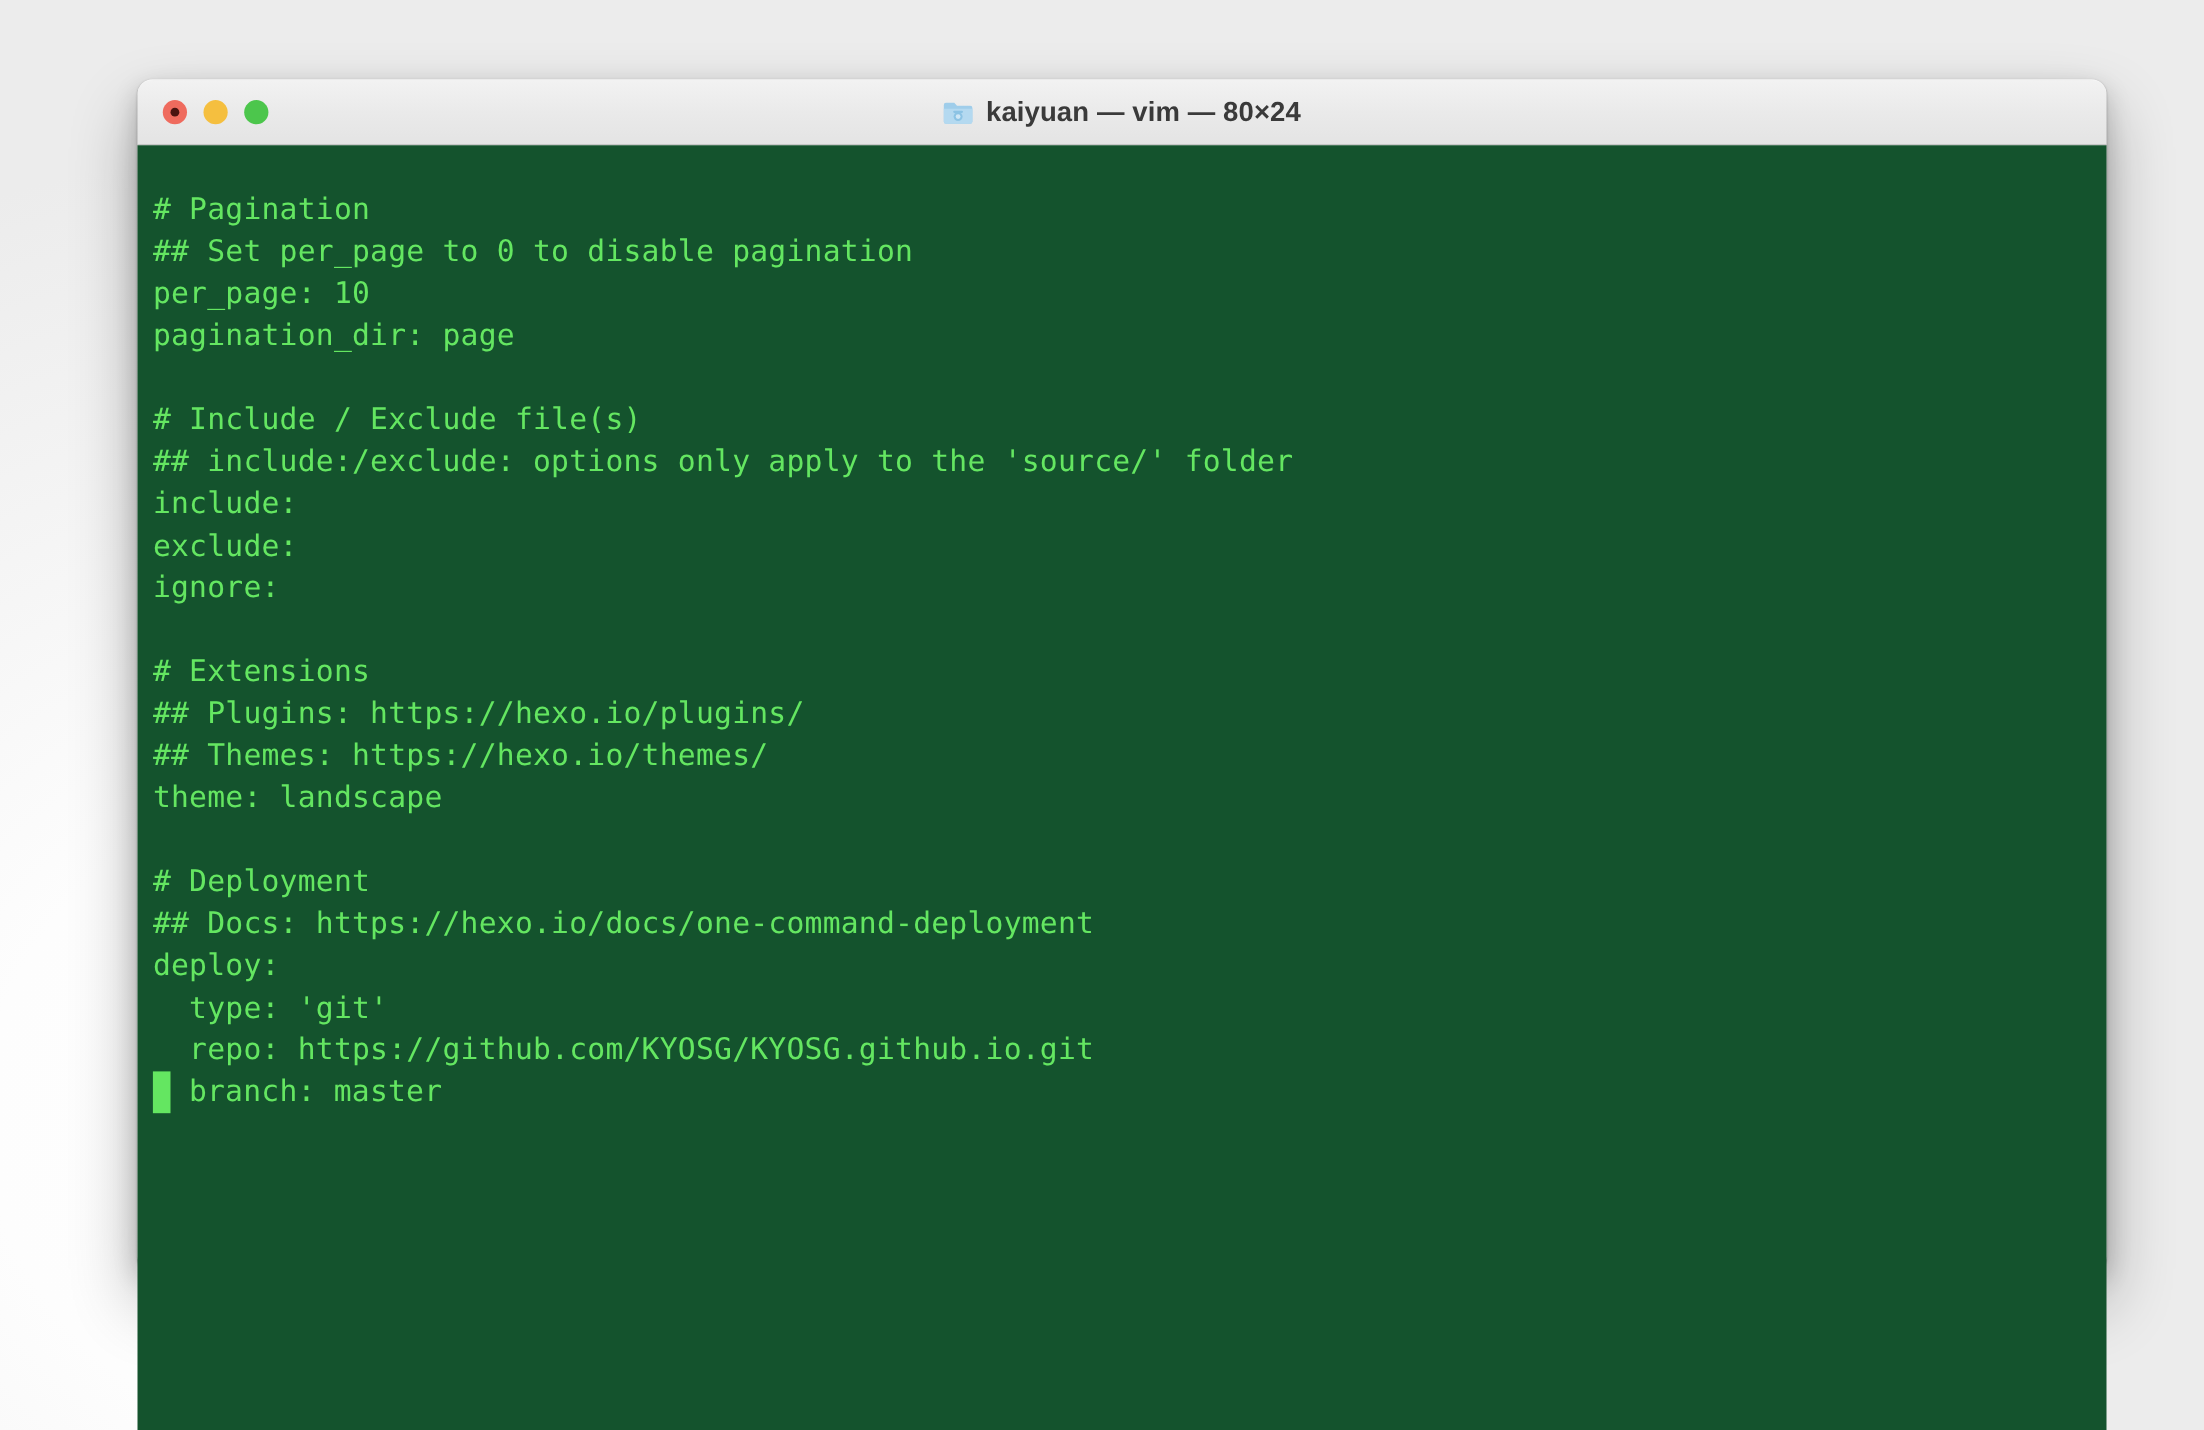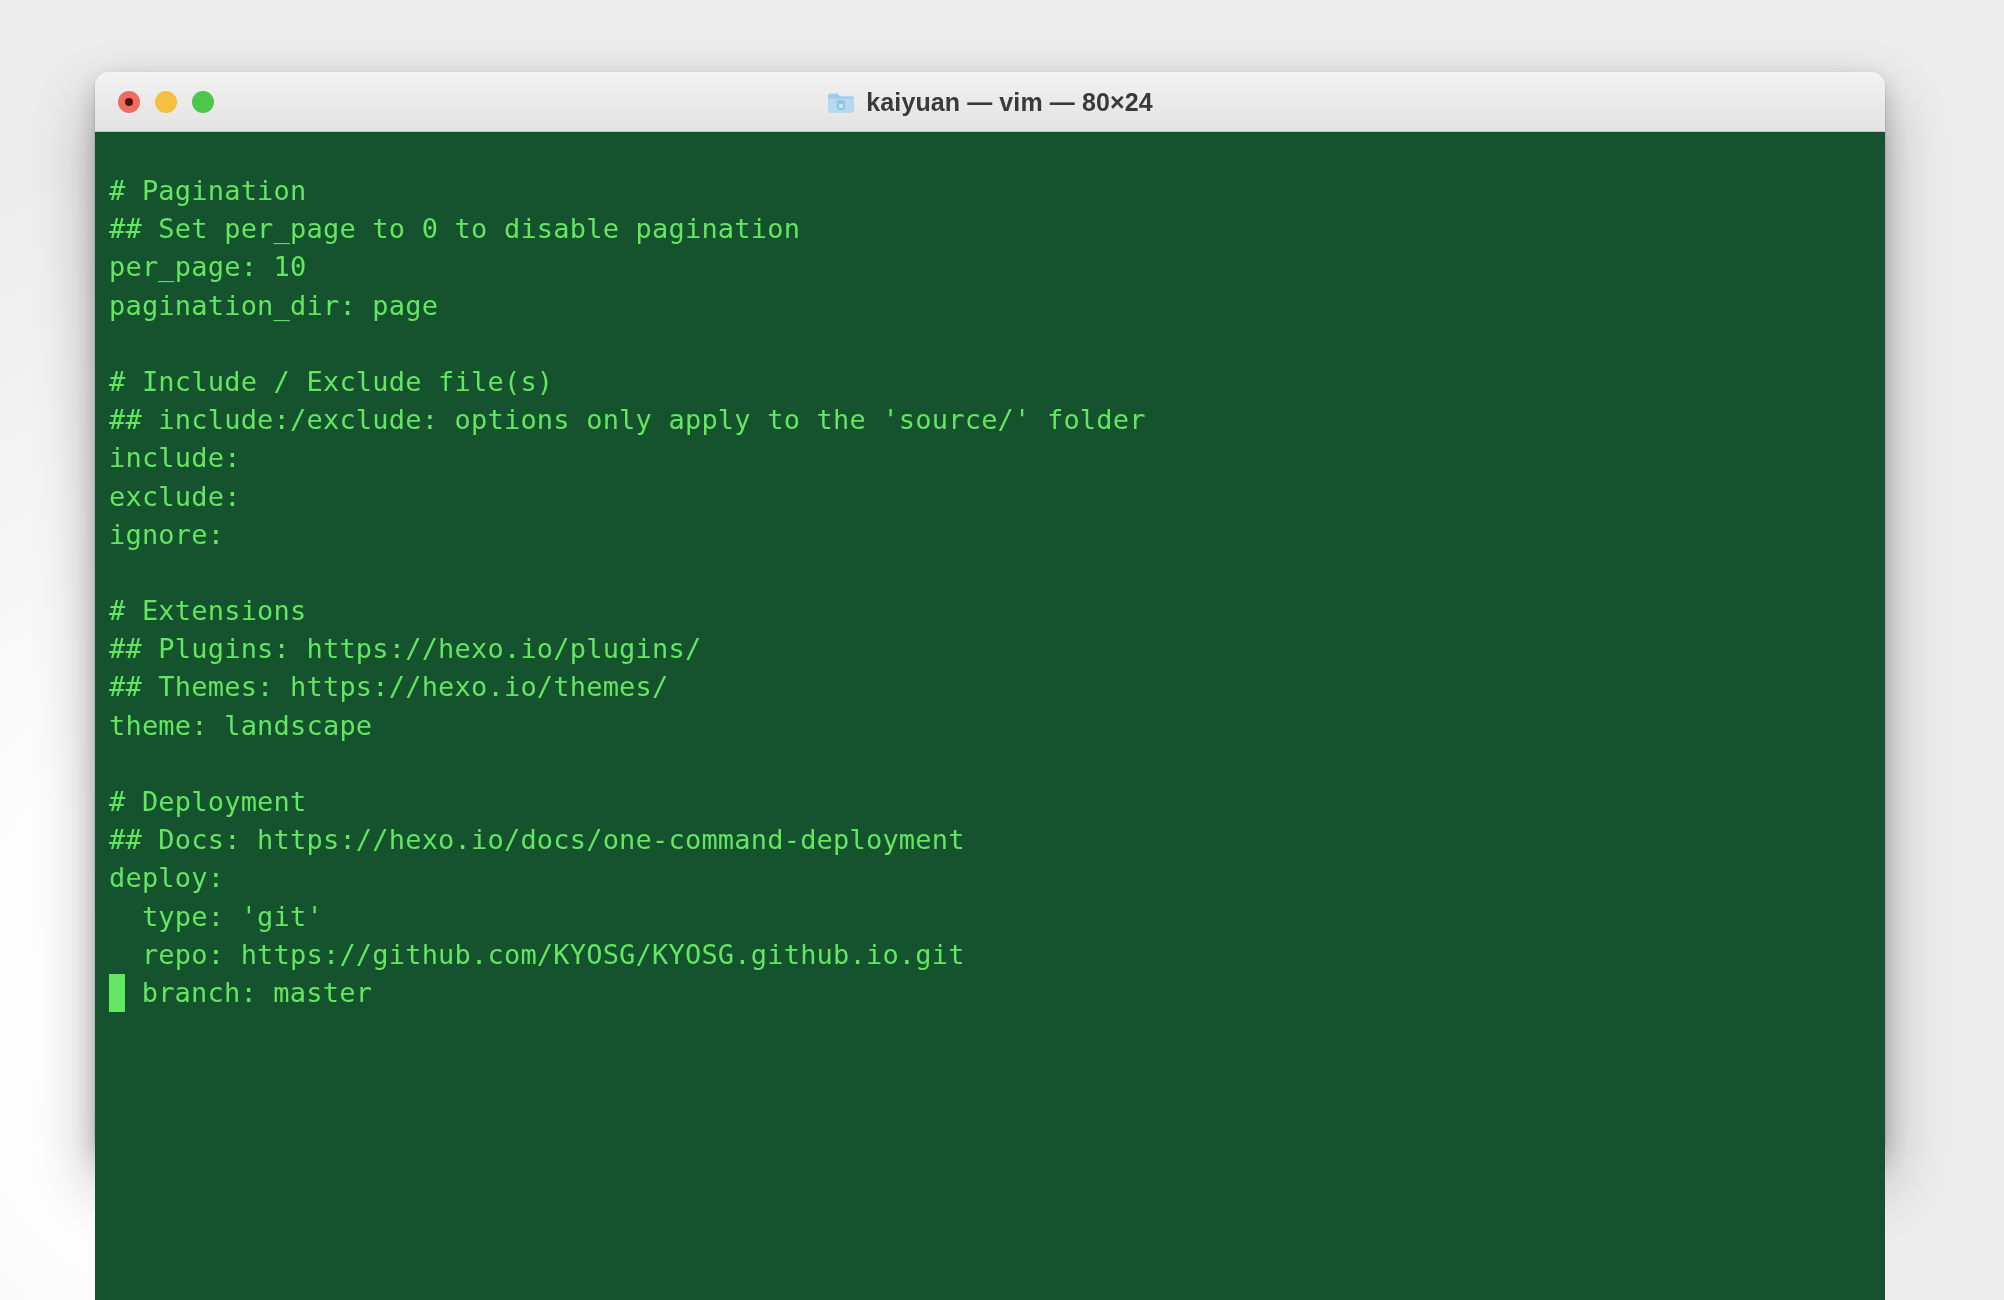--- a/index.html
+++ b/index.html
@@ -18,21 +18,21 @@
 
   #stage {
     position: relative;
     width: 2004px;
     height: 1300px;
   }
 
   
   .window {
     position: absolute;
-    left: 95px;
+    left: 125px;
     top: 72px;
     width: 1790px;
     height: 1082px;
     border-radius: 14px 14px 12px 12px;
     box-shadow:
       0 30px 60px rgba(0,0,0,0.30),
       0 8px 22px rgba(0,0,0,0.18),
       0 1px 2px rgba(0,0,0,0.25);
   }
 

